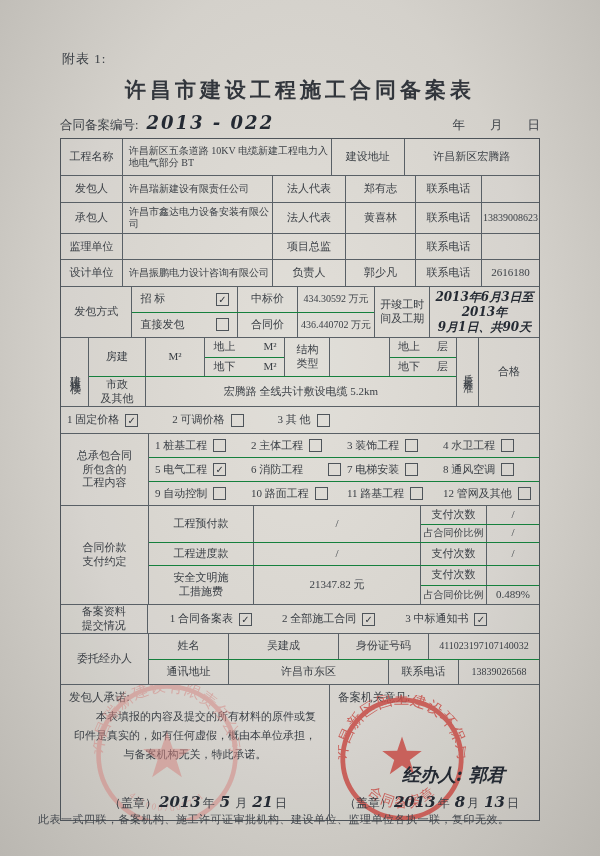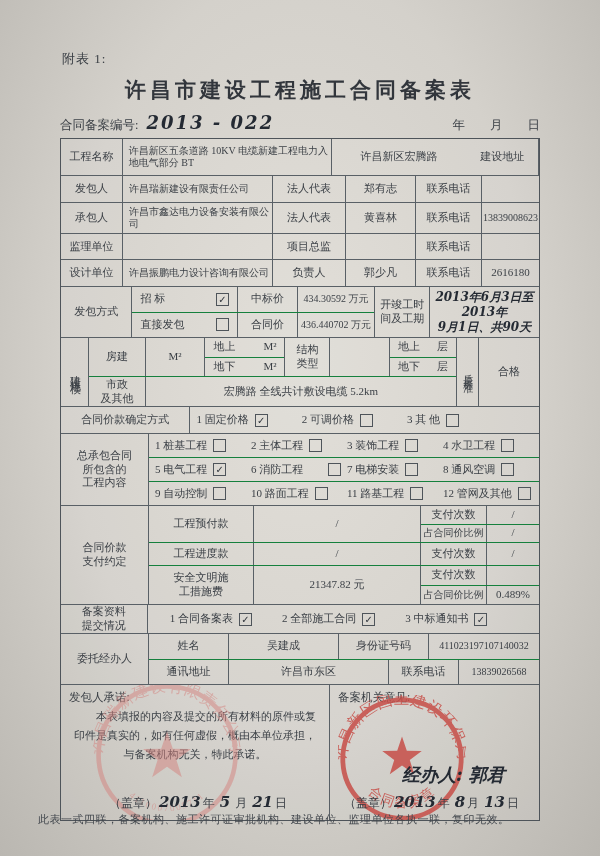--- a/index.html
+++ b/index.html
@@ -71,22 +71,22 @@
   <span class="no-label">合同备案编号:</span>
   <span class="no-value hw">2013 - 022</span>
   <span class="date-blank">年        月        日</span>
 </div>
 
 <div class="tbl">
 
   <div class="r h36">
     <div class="c w62">工程名称</div>
     <div class="c w210 fs10 left">许昌新区五条道路 10KV 电缆新建工程电力入地电气部分 BT</div>
+    <div class="c w73">建设地址</div>
     <div class="c w135 nr">许昌新区宏腾路</div>
-    <div class="c w73">建设地址</div>
   </div>
 
   <div class="r h26">
     <div class="c w62">发包人</div>
     <div class="c w150 fs10 left">许昌瑞新建设有限责任公司</div>
     <div class="c w73">法人代表</div>
     <div class="c w70">郑有志</div>
     <div class="c w66">联系电话</div>
     <div class="c w57 nr"></div>
   </div>
@@ -183,21 +183,20 @@
         <div class="c w57 pre">市政
 及其他</div>
         <div class="c w311 nr">宏腾路  全线共计敷设电缆 5.2km</div>
       </div>
     </div>
     <div class="c w22 vert fs10">质量标准</div>
     <div class="c w62 nr">合格</div>
   </div>
 
   <div class="r h26">
-    <div class="c w130">合同价款确定方式</div>
     <div class="c w350 nr left" style="gap:34px;">
       <span class="opt">
           <span>1 固定价格</span>
           <span class="cb">✓</span>
         </span>
       <span class="opt">
           <span>2 可调价格</span>
           <span class="cb"></span>
         </span>
       <span class="opt">

